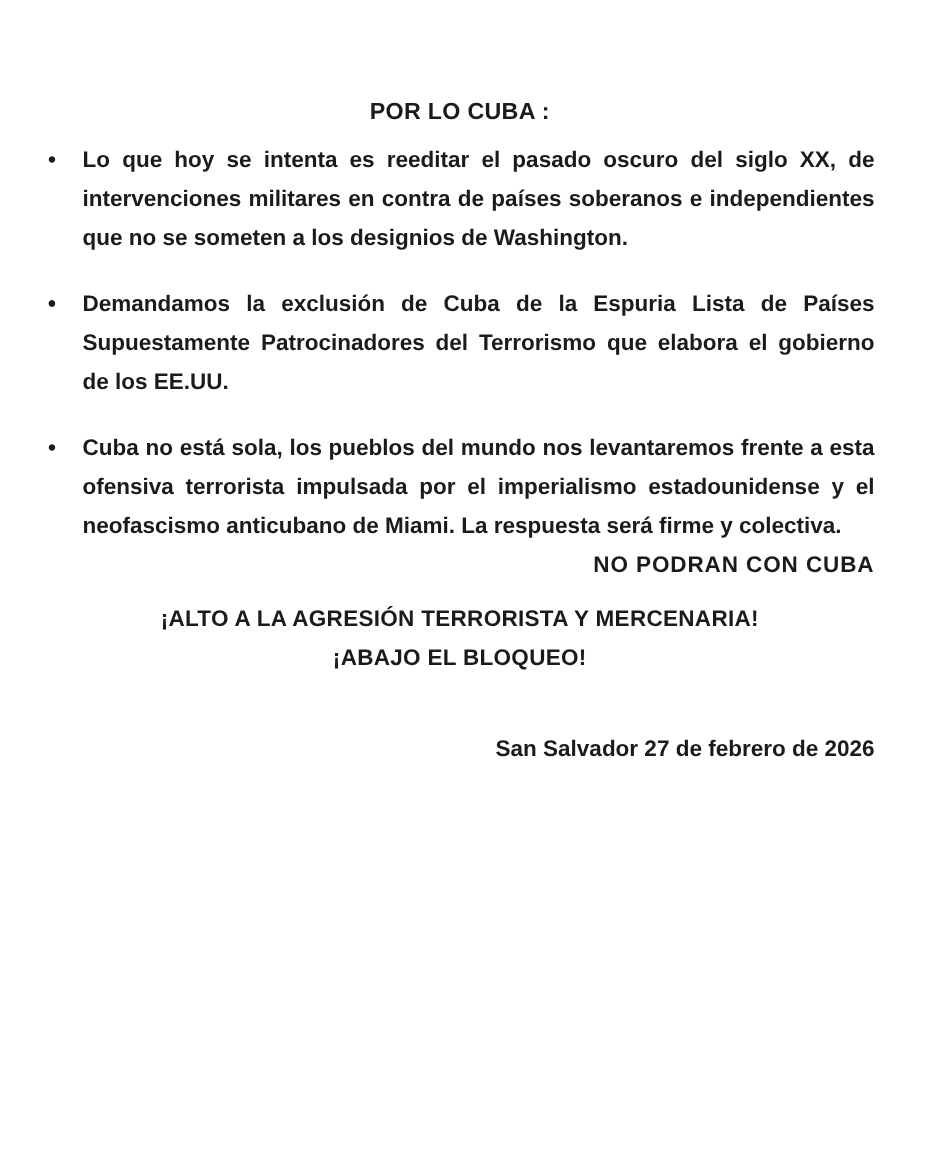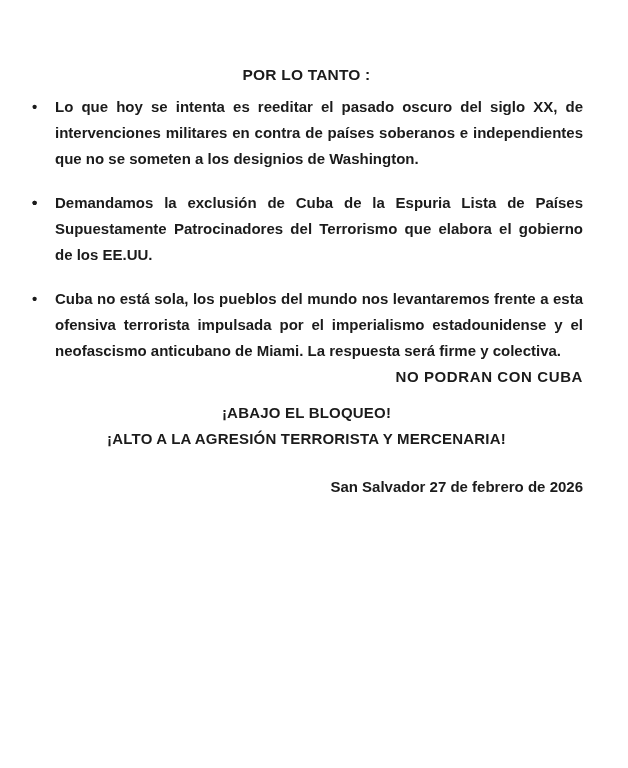--- a/index.html
+++ b/index.html
@@ -56,30 +56,30 @@
   }
   .slogans {
     margin: 10px 0 0 0;
     text-align: center;
   }
   .slogans p {
     margin: 0;
     letter-spacing: 0.2px;
   }
   .dateline {
-    margin: 22px 0 0 0;
+    margin: 35px 0 0 0;
     text-align: right;
   }
 </style>
 </head>
 <body>
 
 <div class="page">
 
-  <h1 class="title">POR LO TANTO :</h1>
+  <h1 class="title">POR LO CUBA :</h1>
 
   <ul class="bullets">
     <li>
       <span class="bullet-dot">•</span>
       <span>Lo que hoy se intenta es reeditar el pasado oscuro del siglo XX, de intervenciones militares en contra de países soberanos e independientes que no se someten a los designios de Washington.</span>
     </li>
     <li>
       <span class="bullet-dot">•</span>
     </li>
     <li>
@@ -87,19 +87,19 @@
       <span>Demandamos la exclusión de Cuba de la Espuria Lista de Países Supuestamente Patrocinadores del Terrorismo que elabora el gobierno de los EE.UU.</span>
     </li>
     <li>
       <span class="bullet-dot">•</span>
       <span>Cuba no está sola,  los pueblos del mundo nos levantaremos frente a esta ofensiva terrorista impulsada por el imperialismo estadounidense y el neofascismo anticubano de Miami. La respuesta será firme y colectiva.</span>
       <span class="extra-line">NO PODRAN CON CUBA</span>
     </li>
   </ul>
 
   <div class="slogans">
+    <p>¡ALTO A LA AGRESIÓN TERRORISTA Y MERCENARIA!</p>
     <p>¡ABAJO EL BLOQUEO!</p>
-    <p>¡ALTO A LA AGRESIÓN TERRORISTA Y MERCENARIA!</p>
   </div>
 
   <p class="dateline">San Salvador 27 de febrero de 2026</p>
 
 </div>
 
 </body></html>

